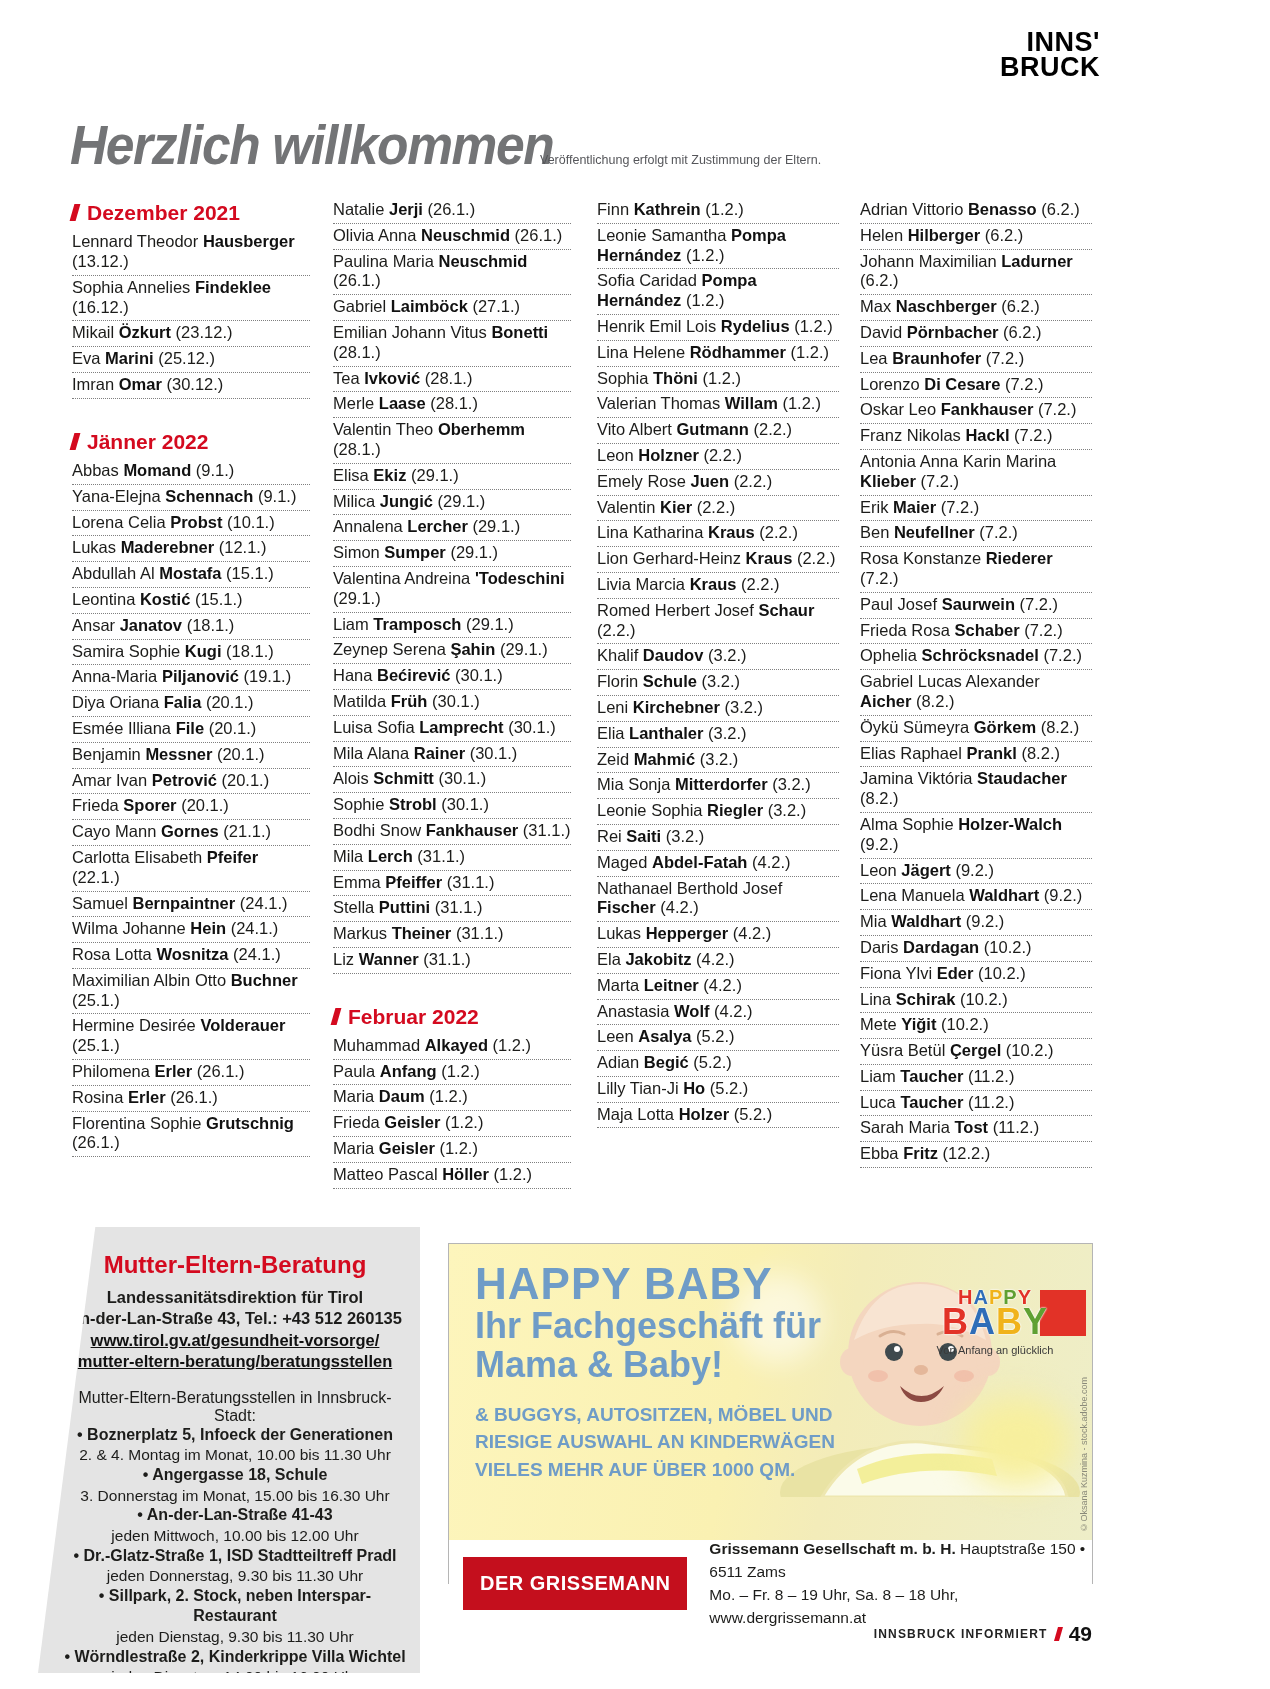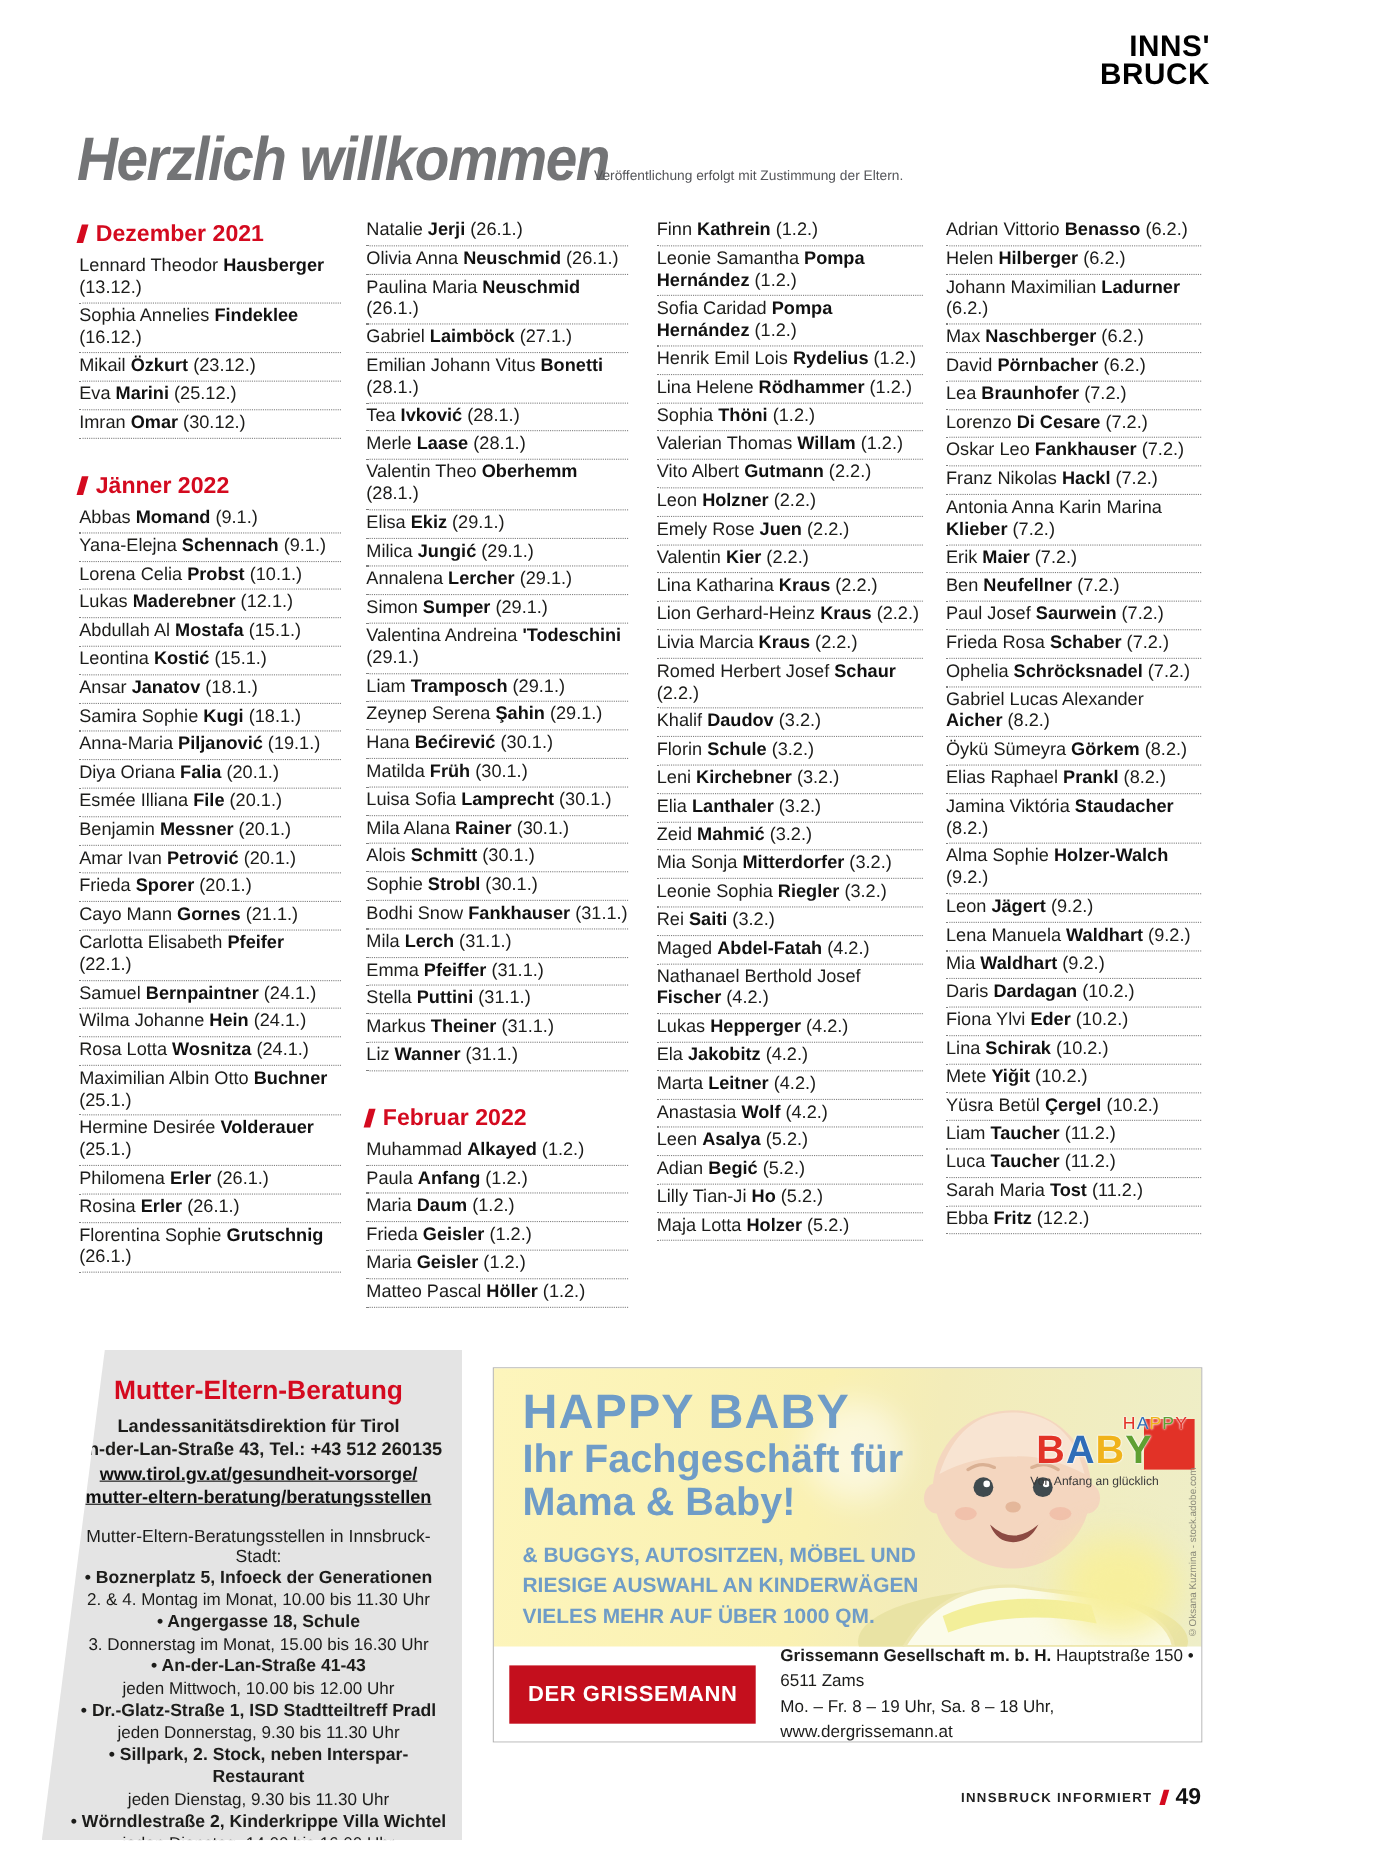--- a/index.html
+++ b/index.html
@@ -42,35 +42,35 @@
   .advice-title{color:var(--red);font-weight:bold;font-size:24px;margin-bottom:8px;}
   .advice .b-line{font-weight:bold;font-size:16.5px;line-height:1.3;}
   .advice .link-line{font-weight:bold;font-size:16.5px;line-height:1.3;text-decoration:underline;color:#111;}
   .advice .intro{margin-top:16px;font-size:16px;}
   .stelle-address{font-weight:bold;font-size:16px;line-height:1.28;}
   .stelle-time{font-size:15.5px;line-height:1.28;}
 
   
   .ad{position:absolute;left:448px;top:1243px;width:645px;height:341px;border:1px solid #b5b5b5;
       box-sizing:border-box;background:#fff;}
-  .ad-main{position:relative;height:253px;overflow:hidden;
+  .ad-main{position:relative;height:296px;overflow:hidden;
       background:linear-gradient(100deg,#fdf5bc 0%,#faf1b2 45%,#f3ecb9 60%,#eeeec8 100%);}
   .ad-copy{position:absolute;left:26px;top:18px;color:var(--adblue);z-index:3;}
   .ad-h1{font-size:44px;font-weight:bold;letter-spacing:1px;line-height:1.02;}
   .ad-h2,.ad-h3{font-size:36px;font-weight:bold;line-height:1.08;}
   .ad-body{margin-top:16px;font-size:19px;font-weight:bold;line-height:1.45;}
   .baby-scene{position:absolute;right:0;top:0;width:330px;height:253px;z-index:1;}
   .blur1{position:absolute;left:-30px;top:30px;width:90px;height:90px;border-radius:50%;
          background:#fff8;filter:blur(14px);}
   .blur2{position:absolute;right:20px;bottom:10px;width:110px;height:90px;border-radius:50%;
          background:#f7ef9d;filter:blur(16px);}
   .hb-logo{position:absolute;right:12px;top:44px;z-index:4;width:170px;text-align:center;}
   .hb-square{position:absolute;right:-6px;top:2px;width:46px;height:46px;background:#e23227;z-index:-1;}
-  .hb-top{font-size:16px;font-weight:400;letter-spacing:1px;line-height:.9;
-          text-shadow:0 0 2px #fff,0 0 2px #fff;text-align:right;}
+  .hb-top{font-size:20px;font-weight:700;letter-spacing:1px;line-height:.9;
+          text-shadow:0 0 2px #fff,0 0 2px #fff;}
   .hb-bottom{font-size:36px;font-weight:900;letter-spacing:1px;line-height:.9;
           text-shadow:0 0 2px #fff,0 0 2px #fff;}
   .hb-tag{margin-top:6px;font-size:11px;color:#3a3a3a;}
   .ad-credit{position:absolute;right:3px;bottom:8px;z-index:4;font-size:9px;color:#8a8a7a;
              writing-mode:vertical-rl;transform:rotate(180deg);}
   .ad-strip{position:relative;height:86px;background:#fff;display:flex;align-items:center;}
   .grissemann{background:#c40f1d;color:#fff;font-weight:bold;font-size:20px;letter-spacing:.5px;
               padding:15px 17px;margin-left:14px;white-space:nowrap;}
   .contact{margin-left:22px;font-size:15.5px;line-height:1.5;}
   .contact b{font-weight:bold;}
@@ -213,20 +213,21 @@
       <div class="entry">Johann Maximilian <b>Ladurner</b> (6.2.)</div>
       <div class="entry">Max <b>Naschberger</b> (6.2.)</div>
       <div class="entry">David <b>Pörnbacher</b> (6.2.)</div>
       <div class="entry">Lea <b>Braunhofer</b> (7.2.)</div>
       <div class="entry">Lorenzo <b>Di Cesare</b> (7.2.)</div>
       <div class="entry">Oskar Leo <b>Fankhauser</b> (7.2.)</div>
       <div class="entry">Franz Nikolas <b>Hackl</b> (7.2.)</div>
       <div class="entry">Antonia Anna Karin Marina <b>Klieber</b> (7.2.)</div>
       <div class="entry">Erik <b>Maier</b> (7.2.)</div>
       <div class="entry">Ben <b>Neufellner</b> (7.2.)</div>
+      <div class="entry">Rosa Konstanze <b>Riederer</b> (7.2.)</div>
       <div class="entry">Paul Josef <b>Saurwein</b> (7.2.)</div>
       <div class="entry">Frieda Rosa <b>Schaber</b> (7.2.)</div>
       <div class="entry">Ophelia <b>Schröcksnadel</b> (7.2.)</div>
       <div class="entry">Gabriel Lucas Alexander <b>Aicher</b> (8.2.)</div>
       <div class="entry">Öykü Sümeyra <b>Görkem</b> (8.2.)</div>
       <div class="entry">Elias Raphael <b>Prankl</b> (8.2.)</div>
       <div class="entry">Jamina Viktória <b>Staudacher</b> (8.2.)</div>
       <div class="entry">Alma Sophie <b>Holzer-Walch</b> (9.2.)</div>
       <div class="entry">Leon <b>Jägert</b> (9.2.)</div>
       <div class="entry">Lena Manuela <b>Waldhart</b> (9.2.)</div>

